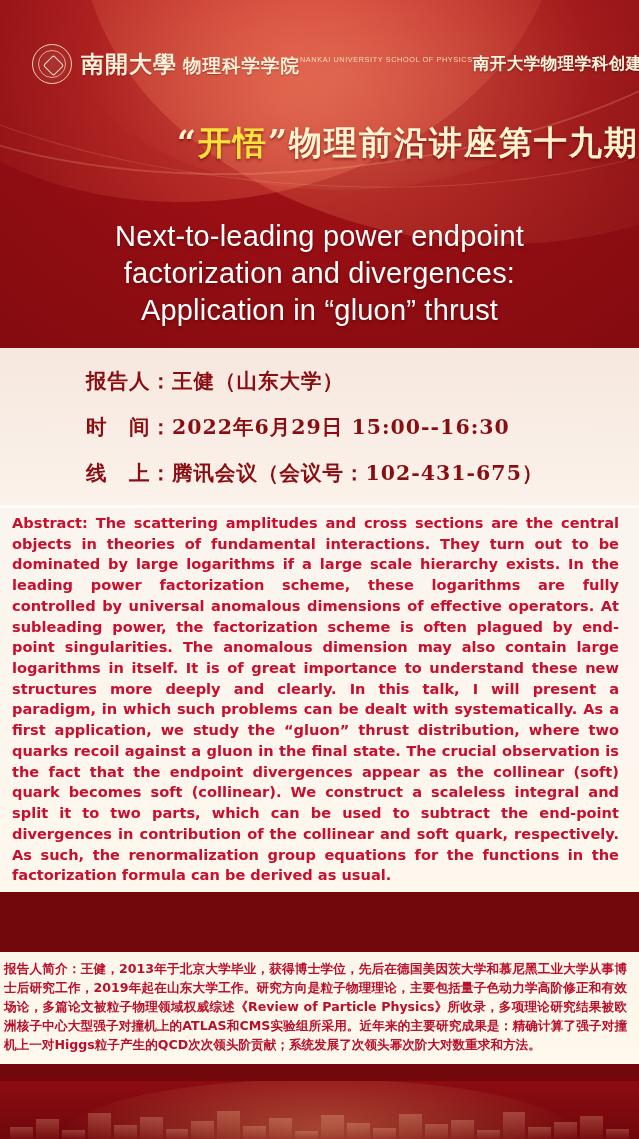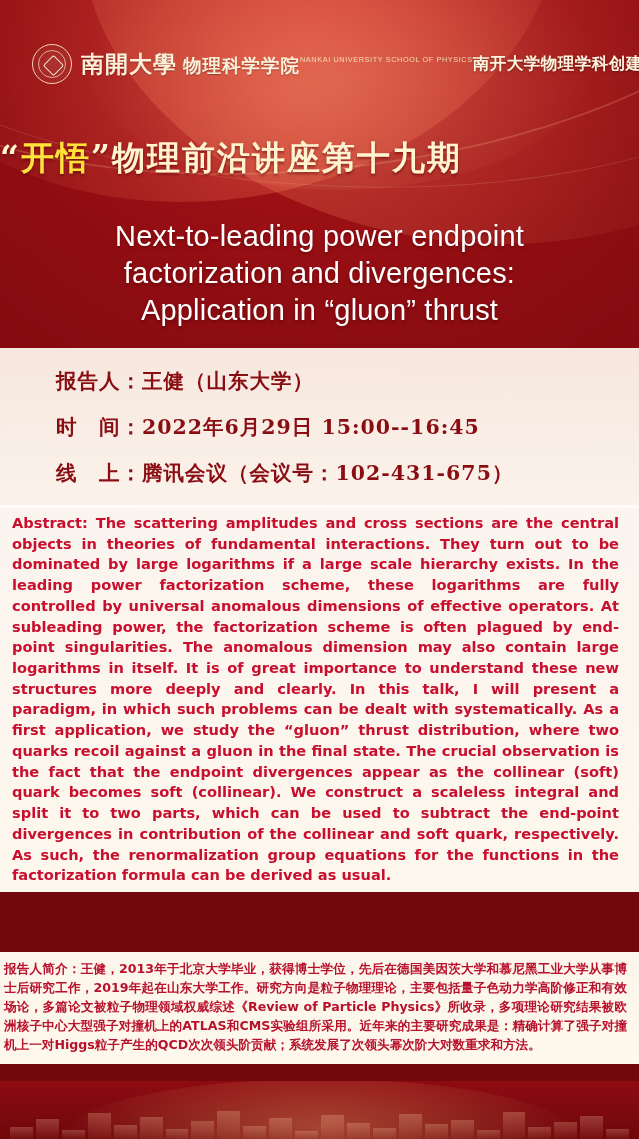--- a/index.html
+++ b/index.html
@@ -94,22 +94,22 @@
   .hdr-right {
     margin-left: auto;
     font-family: "DejaVu Serif", serif;
     color: #fff4dd; font-size: 16.5px; font-weight: 700;
     letter-spacing: .5px; white-space: nowrap;
     text-shadow: 0 1px 2px rgba(0,0,0,.35);
   }
 
   
   .series-title {
-    position: absolute; top: 136px; left: 0; width: 100%;
-    text-align: left;
+    position: absolute; top: 121px; left: 0; width: 100%;
+    text-align: right;
     font-family: "DejaVu Serif", serif;
     font-size: 33px; font-weight: 700;
     letter-spacing: 2px;
     color: #fff3d0;
     text-shadow: 0 2px 3px rgba(90,0,0,.55);
     white-space: nowrap;
   }
   .series-title .hl { color: #ffe23a; }
 
   
@@ -127,21 +127,21 @@
   .info {
     position: absolute; top: 348px; left: 0; width: 100%;
     padding: 10px 0 12px 0;
     background: linear-gradient(180deg, rgba(255,248,238,0.93) 0%, rgba(255,250,242,0.97) 100%);
   }
   .info-row {
     font-family: "DejaVu Serif", serif;
     color: #8a0d12;
     font-size: 20.5px; font-weight: 700;
     letter-spacing: 1px;
-    padding: 9px 0 9px 56px;
+    padding: 9px 0 9px 86px;
     white-space: nowrap;
   }
 
   
   .abstract {
     position: absolute; top: 505px; left: 0; width: 100%;
     padding: 8px 20px 6px 12px;
     background: linear-gradient(180deg, rgba(255,252,246,0.97) 0%, rgba(255,250,240,0.99) 100%);
   }
   .abstract p {
@@ -218,21 +218,21 @@
   </div>
 
   <div class="talk-title">
     <div>Next-to-leading power endpoint</div>
     <div>factorization and divergences:</div>
     <div>Application in “gluon” thrust</div>
   </div>
 
   <div class="info">
     <div class="info-row">报告人：王健（山东大学）</div>
-    <div class="info-row">时　间：2022年6月29日 15:00--16:45</div>
+    <div class="info-row">时　间：2022年6月29日 15:00--16:30</div>
     <div class="info-row">线　上：腾讯会议（会议号：102-431-675）</div>
   </div>
 
   <div class="abstract">
     <p>Abstract: The scattering amplitudes and cross sections are the central objects in theories of fundamental interactions. They turn out to be dominated by large logarithms if a large scale hierarchy exists. In the leading power factorization scheme, these logarithms are fully controlled by universal anomalous dimensions of effective operators. At subleading power, the factorization scheme is often plagued by end-point singularities. The anomalous dimension may also contain large logarithms in itself. It is of great importance to understand these new structures more deeply and clearly. In this talk, I will present a paradigm, in which such problems can be dealt with systematically. As a first application, we study the “gluon” thrust distribution, where two quarks recoil against a gluon in the final state. The crucial observation is the fact that the endpoint divergences appear as the collinear (soft) quark becomes soft (collinear). We construct a scaleless integral and split it to two parts, which can be used to subtract the end-point divergences in contribution of the collinear and soft quark, respectively. As such, the renormalization group equations for the functions in the factorization formula can be derived as usual.</p>
   </div>
 
   <div class="bio">
     <p>报告人简介：王健，2013年于北京大学毕业，获得博士学位，先后在德国美因茨大学和慕尼黑工业大学从事博士后研究工作，2019年起在山东大学工作。研究方向是粒子物理理论，主要包括量子色动力学高阶修正和有效场论，多篇论文被粒子物理领域权威综述《Review of Particle Physics》所收录，多项理论研究结果被欧洲核子中心大型强子对撞机上的ATLAS和CMS实验组所采用。近年来的主要研究成果是：精确计算了强子对撞机上一对Higgs粒子产生的QCD次次领头阶贡献；系统发展了次领头幂次阶大对数重求和方法。</p>
   </div>

